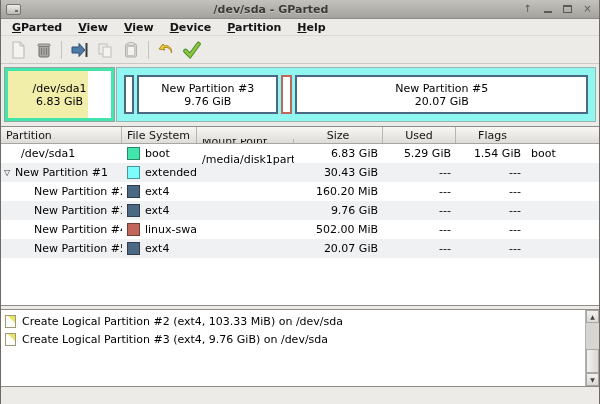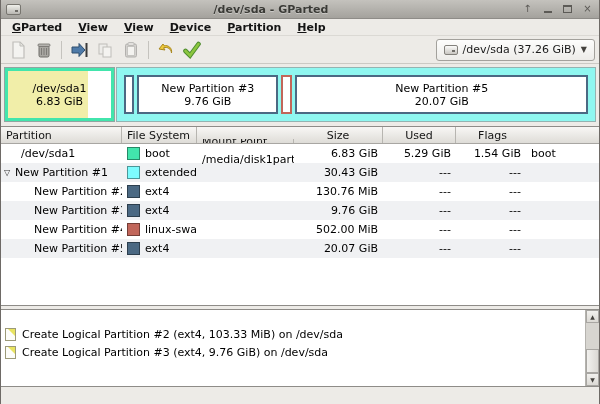--- a/index.html
+++ b/index.html
@@ -79,21 +79,21 @@
   .name-cell { display:flex; align-items:center; }
   .ind1 { padding-left:20px; } .ind2 { padding-left:33px; }
   .expander { font-size:8px; color:#333; width:14px; padding-left:3px; }
   .fs-cell { display:flex; align-items:center; }
   .swatch { width:13px; height:13px; margin-right:5px; border:1px solid rgba(0,0,0,.4); flex:0 0 13px; }
 
   
   .ops-gap { height:3px; flex:0 0 3px; }
   .ops-wrap { height:78px; flex:0 0 78px; border:1px solid #8E8C88; border-left:none; border-right:none;
               background:#fff; display:flex; }
-  .ops-list { flex:1; padding-top:15px; overflow:hidden; }
+  .ops-list { flex:1; padding-top:2px; overflow:hidden; }
   .op-row { display:flex; align-items:center; height:18px; font-size:11px; color:#000; padding-left:4px; gap:6px; }
   .op-icon { width:11px; height:13px; flex:0 0 11px; background:#FDFDF9; border:1px solid #9C9A78; position:relative; }
   .op-icon::after { content:""; position:absolute; right:0; top:0; width:0; height:0;
                     border-style:solid; border-width:0 7px 7px 0;
                     border-color:transparent #E9E460 transparent transparent; }
   .scrollbar { width:14px; flex:0 0 14px; background:#D7D5D0; border-left:1px solid #B5B3AE;
                display:flex; flex-direction:column; }
   .sb-btn { height:13px; flex:0 0 13px; background:linear-gradient(#F2F1EE,#DBD9D4);
             border:1px solid #A8A6A2; display:flex; align-items:center; justify-content:center;
             font-size:6px; color:#44423E; }
@@ -179,25 +179,20 @@
         <path d="M7 3 L3 8 L9 9 L7.5 6.8 C12 5.5 15 8 15.5 12 C16.5 7 12 3.8 8.2 4.8 z" fill="#EFCB3C" stroke="#A8861C" stroke-width="1" stroke-linejoin="round"></path>
       </svg>
     </span>
     <span class="tb-btn">
       <svg width="20" height="18" viewBox="0 0 20 18">
         <path d="M3.5 10 L8 14.5 L16.5 3" fill="none" stroke="#4E8C2F" stroke-width="4.6" stroke-linecap="round"></path>
         <path d="M3.5 10 L8 14.5 L16.5 3" fill="none" stroke="#8CC63F" stroke-width="2.6" stroke-linecap="round"></path>
       </svg>
     </span>
     <span class="tb-spacer"></span>
-    <span class="device-combo">
-      <span class="drive-glyph"></span>
-      <span>/dev/sda  (37.26 GiB)</span>
-      <span class="combo-arrow">▼</span>
-    </span>
   </div>
 
   <div class="visual-panel">
     <div class="part-box part-sda1" style="border-color: rgb(66, 229, 172);">
       <div class="used-fill" style="width: 78%; background-color: rgb(241, 238, 169);"></div>
       <div class="part-label">
         <div>/dev/sda1</div>
         <div>6.83 GiB</div>
       </div>
     </div>
@@ -258,21 +253,21 @@
       <span class="td c-flags"></span>
     </div>
 
     <div class="trow">
       <span class="td c-part name-cell ind2">New Partition #2</span>
       <span class="td c-fs fs-cell">
         <span class="swatch" style="background-color: rgb(75, 105, 131);"></span>
         <span>ext4</span>
       </span>
       <span class="td c-mount"></span>
-      <span class="td c-size num">130.76 MiB</span>
+      <span class="td c-size num">160.20 MiB</span>
       <span class="td c-used num">---</span>
       <span class="td c-unused num">---</span>
       <span class="td c-flags"></span>
     </div>
 
     <div class="trow alt">
       <span class="td c-part name-cell ind2">New Partition #3</span>
       <span class="td c-fs fs-cell">
         <span class="swatch" style="background-color: rgb(75, 105, 131);"></span>
         <span>ext4</span>

